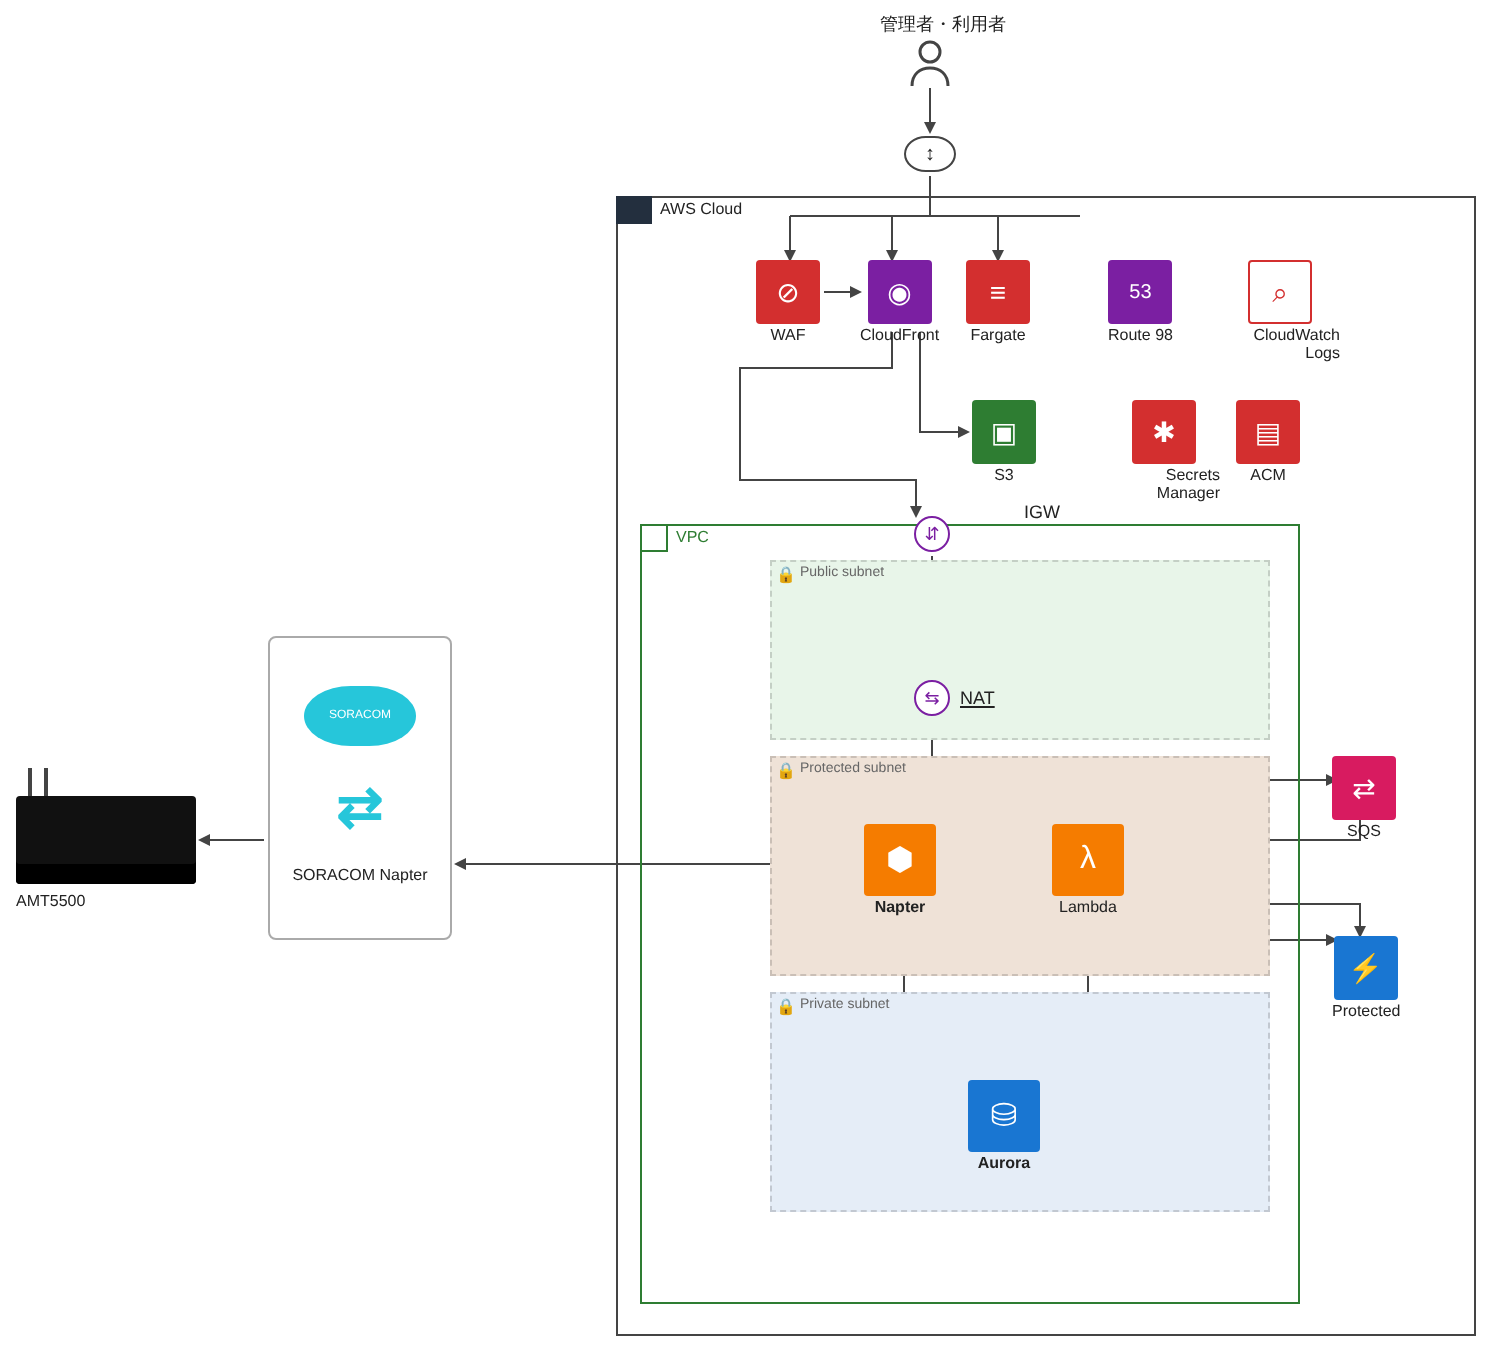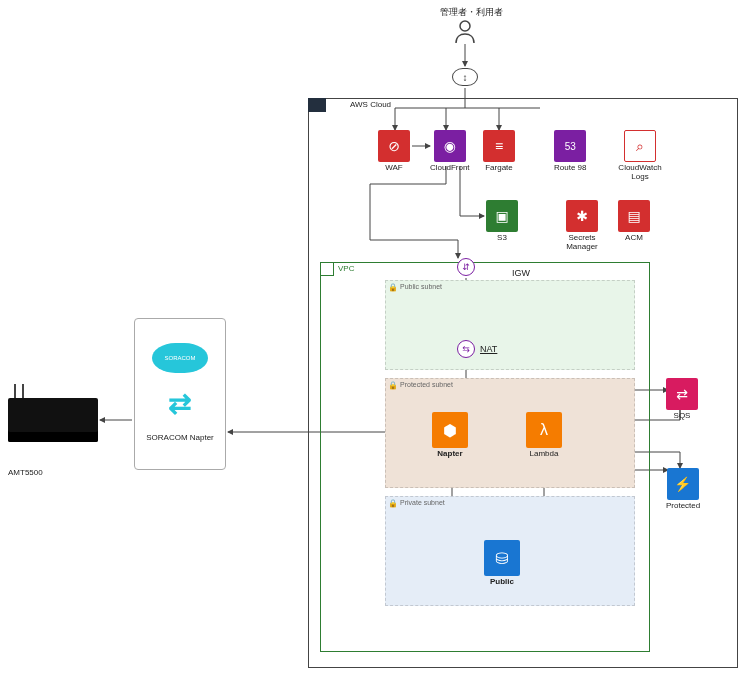--- a/index.html
+++ b/index.html
@@ -19,21 +19,21 @@
   .abs { position: absolute; }
   
   .aws-cloud {
     left: 308px; top: 98px; width: 430px; height: 570px;
     border: 1px solid #444;
   }
   .aws-tag {
     left: 308px; top: 98px; width: 18px; height: 14px;
     background: #232f3e;
   }
-  .aws-label { left: 330px; top: 100px; font-size: 8px; margin-left: 20px; }
+  .aws-label { left: 330px; top: 100px; font-size: 8px; }
   .vpc {
     left: 320px; top: 262px; width: 330px; height: 390px;
     border: 1px solid #2e7d32;
   }
   .vpc-tag { left: 320px; top: 262px; width: 14px; height: 14px; border:1px solid #2e7d32; }
   .vpc-label { left: 338px; top: 264px; font-size: 8px; color:#2e7d32;}
   .subnet {
     border: 1px dashed rgba(0,0,0,0.15);
     padding: 0;
   }
@@ -43,21 +43,21 @@
   .sn-label { font-size: 7px; color: #666; padding: 2px 0 0 14px; }
   .sn-lock  { position:absolute; left:2px; top:2px; width:10px; height:10px; font-size:8px; color:#888;}
   
   .svc {
     width: 32px; height: 32px;
     border-radius: 2px;
     display: flex; align-items: center; justify-content: center;
     color: #fff; font-size: 14px;
   }
   .svc-lg { width: 36px; height: 36px; font-size: 16px; }
-  .svc-label { text-align: center; font-size: 8px; line-height: 1.1; }
+  .svc-label { text-align: right; font-size: 8px; line-height: 1.1; }
   .red    { background: #d32f2f; }
   .purple { background: #7b1fa2; }
   .green  { background: #2e7d32; }
   .orange { background: #f57c00; }
   .blue   { background: #1976d2; }
   .pink   { background: #d81b60; }
   .outline-red { background:#fff; color:#d32f2f; border:1.5px solid #d32f2f; }
   
   .gw-circle {
     width: 18px; height: 18px; border-radius: 50%;
@@ -84,21 +84,21 @@
     left: 8px; top: 398px; width: 90px; height: 44px;
     background:#111; border-radius:2px; position:absolute;
     box-shadow: inset 0 -10px 0 #000;
   }
   .device-img:before{
     content:""; position:absolute; left:6px; top:-14px; width:2px; height:14px; background:#444;
   }
   .device-img:after{
     content:""; position:absolute; left:14px; top:-14px; width:2px; height:14px; background:#444;
   }
-  .device-label { left: 8px; top: 468px; font-size:8px; }
+  .device-label { left: 8px; top: 446px; font-size:8px; }
   
   .actor-icon { left: 454px; top: 20px; font-size: 22px; }
   .cloud-down {
     left: 452px; top: 68px; width: 26px; height: 18px;
     border:1.5px solid #444; border-radius: 50% / 60%;
     display:flex; align-items:center; justify-content:center; font-size:10px;
     background:#fff;
   }
   
   svg.lines { position:absolute; left:0; top:0; width:750px; height:678px; pointer-events:none; }
@@ -218,21 +218,21 @@
   <div class="svc-label">ACM</div>
 </div>
 
 <div class="abs vpc"></div>
 <div class="abs vpc-tag"></div>
 <div class="abs vpc-label">VPC</div>
 
 <div class="abs" style="left:457px; top:258px;">
   <div class="gw-circle">⇵</div>
 </div>
-<div class="abs" style="left:480px; top:268px;padding-left:32px;">IGW</div>
+<div class="abs" style="left:480px; top:251px;padding-left:32px;">IGW</div>
 
 <div class="abs subnet pub-sn">
   <span class="sn-lock">🔒</span>
   <div class="sn-label">Public subnet</div>
 </div>
 
 <div class="abs" style="left:457px; top:340px;">
   <div class="gw-circle">⇆</div>
 </div>
 <div class="abs" style="left:480px; top:344px;text-decoration:underline;">NAT</div>
@@ -249,21 +249,21 @@
   <div class="svc svc-lg orange">λ</div>
   <div class="svc-label">Lambda</div>
 </div>
 
 <div class="abs subnet priv-sn">
   <span class="sn-lock">🔒</span>
   <div class="sn-label">Private subnet</div>
 </div>
 <div class="abs col" style="left:484px; top:540px;">
   <div class="svc svc-lg blue">⛁</div>
-  <div class="svc-label" style="font-weight:bold">Public</div>
+  <div class="svc-label" style="font-weight:bold">Aurora</div>
 </div>
 
 <div class="abs col" style="left:666px; top:378px;">
   <div class="svc pink">⇄</div>
   <div class="svc-label">SQS</div>
 </div>
 <div class="abs col" style="left:666px; top:468px;">
   <div class="svc blue">⚡</div>
   <div class="svc-label">Protected</div>
 </div>

